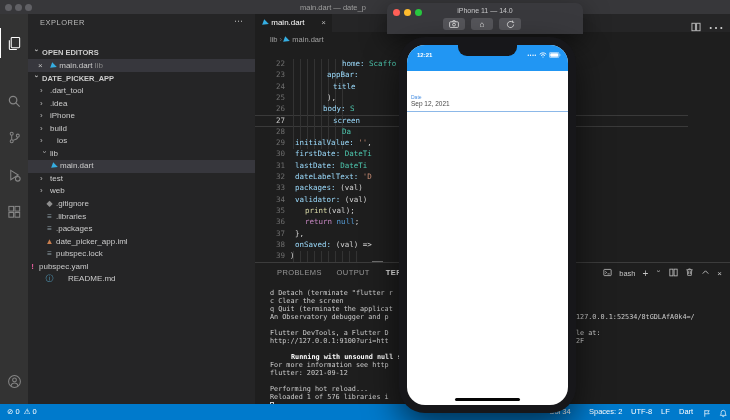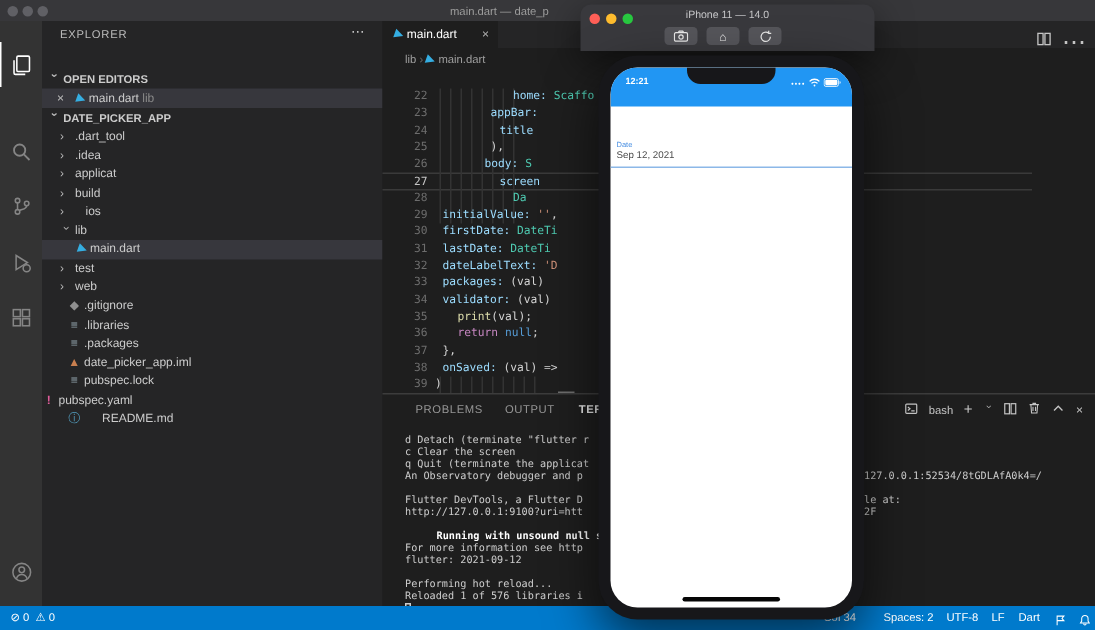--- a/index.html
+++ b/index.html
@@ -158,21 +158,21 @@
       <span>main.dart</span>
       <span class="dim">lib</span></span>
     </div>
     <div class="sb-section" style="top:58px">
       <span class="chev" style="margin-left:5px">›</span>
       <span>DATE_PICKER_APP</span>
     </div>
     <div id="tree">
         <div class="tree-row" style="top: 71px;"><span class="chev closed" style="margin-left:12px">›</span><span style="margin-left:3px">.dart_tool</span></div>
         <div class="tree-row" style="top: 83.55px;"><span class="chev closed" style="margin-left:12px">›</span><span style="margin-left:3px">.idea</span></div>
-        <div class="tree-row" style="top: 96.1px;"><span class="chev closed" style="margin-left:12px">›</span><span style="margin-left:3px">applicat</span></div>
+        <div class="tree-row" style="top: 96.1px;"><span class="chev closed" style="margin-left:12px">›</span><span style="margin-left:3px">iPhone</span></div>
         <div class="tree-row" style="top: 108.65px;"><span class="chev closed" style="margin-left:12px">›</span><span style="margin-left:3px">build</span></div>
         <div class="tree-row" style="top: 121.2px;"><span class="chev closed" style="margin-left:12px">›</span><span style="margin-left:10px">ios</span></div>
         <div class="tree-row" style="top: 133.75px;"><span class="chev " style="margin-left:12px">›</span><span style="margin-left:3px">lib</span></div>
         <div class="tree-row selected" style="top: 146.3px;"><span style="margin-left:24px"><span class="dart-ico"></span><span style="margin-left:2px">main.dart</span></span></div>
         <div class="tree-row" style="top: 158.85px;"><span class="chev closed" style="margin-left:12px">›</span><span style="margin-left:3px">test</span></div>
         <div class="tree-row" style="top: 171.4px;"><span class="chev closed" style="margin-left:12px">›</span><span style="margin-left:3px">web</span></div>
         <div class="tree-row" style="top: 183.95px;"><span style="margin-left:17px"><span class="f-ico" style="color:#8f8f8f">◆</span><span style="margin-left:2px">.gitignore</span></span></div>
         <div class="tree-row" style="top: 196.5px;"><span style="margin-left:17px"><span class="f-ico" style="color:#8fa0aa">≡</span><span style="margin-left:2px">.libraries</span></span></div>
         <div class="tree-row" style="top: 209.05px;"><span style="margin-left:17px"><span class="f-ico" style="color:#8fa0aa">≡</span><span style="margin-left:2px">.packages</span></span></div>
         <div class="tree-row" style="top: 221.6px;"><span style="margin-left:17px"><span class="f-ico" style="color:#c97f4f">▲</span><span style="margin-left:2px">date_picker_app.iml</span></span></div>

